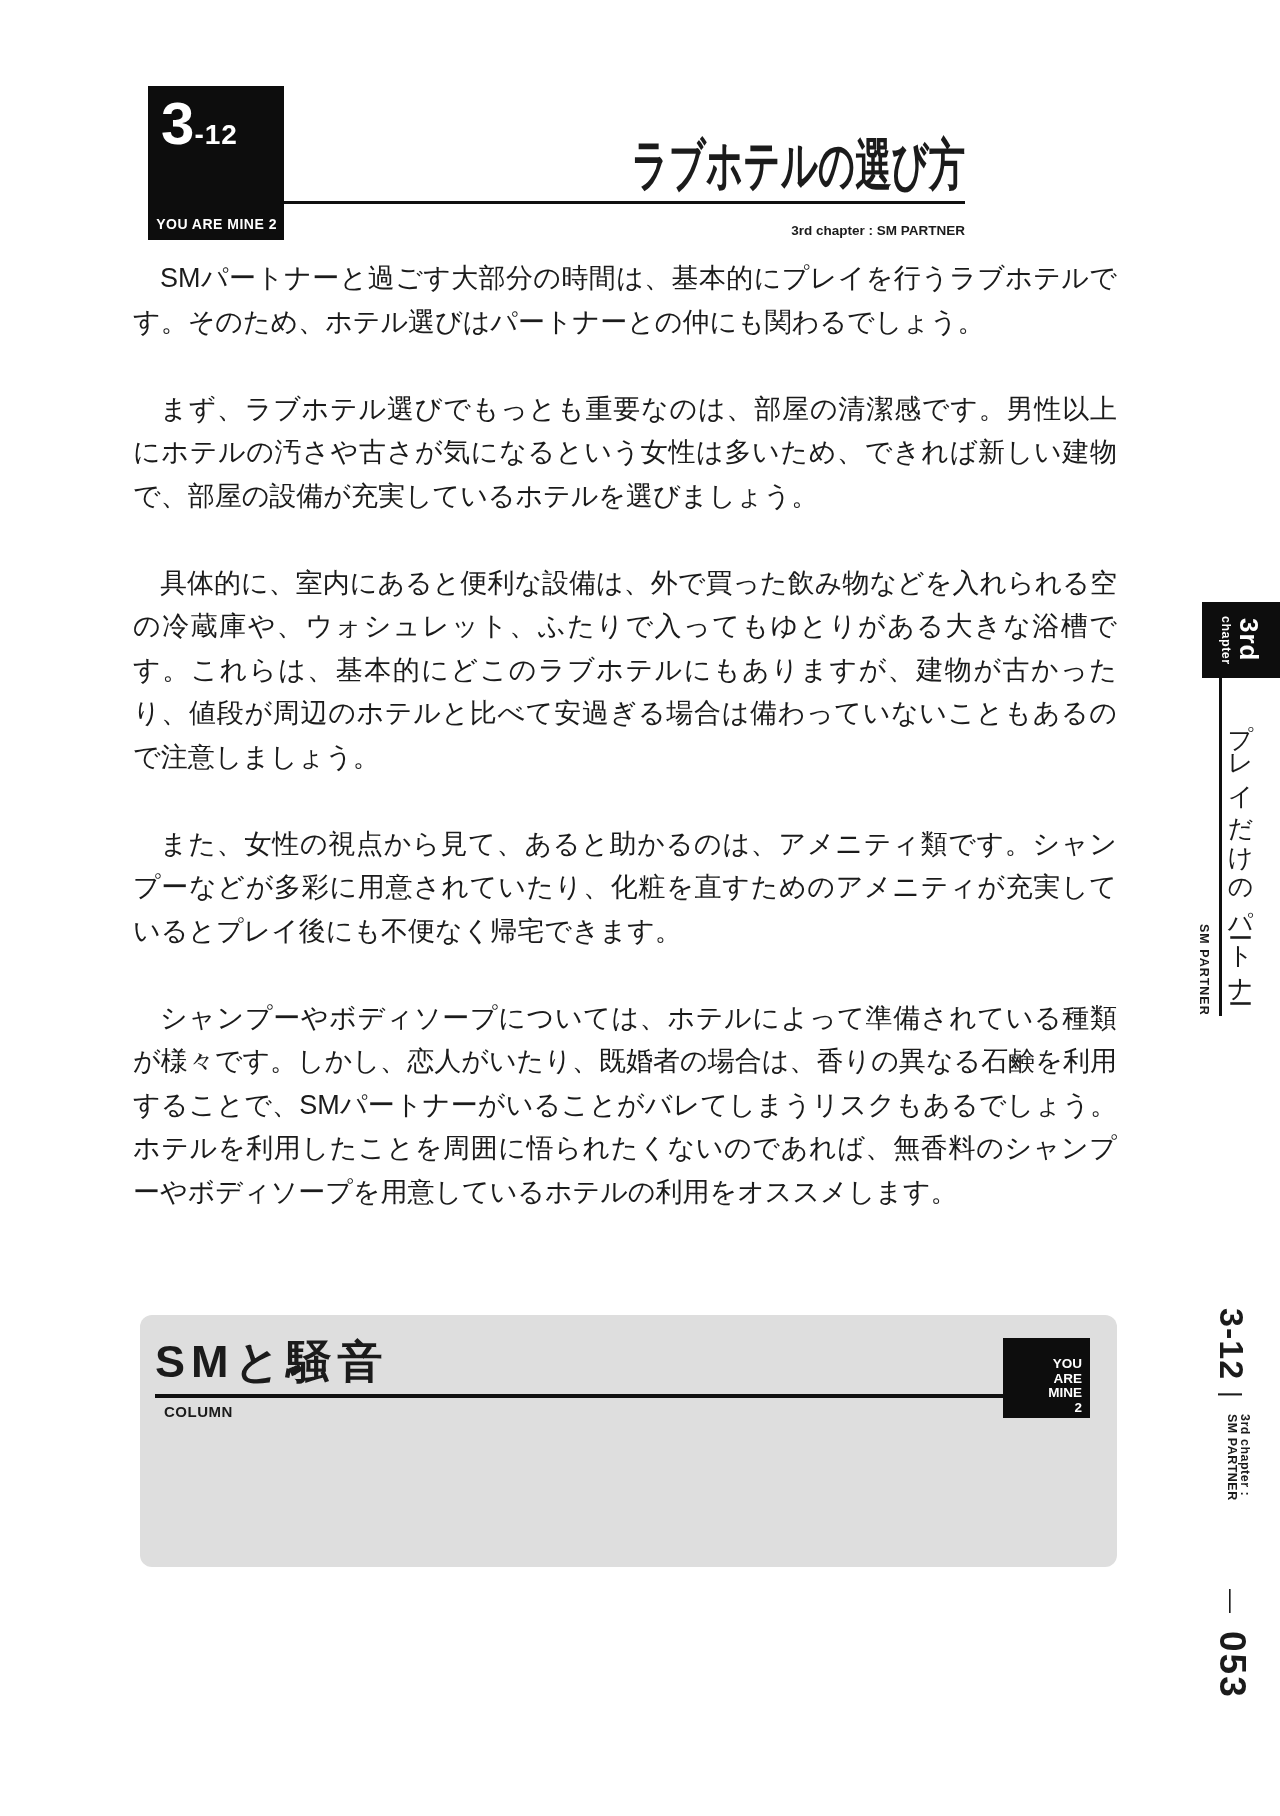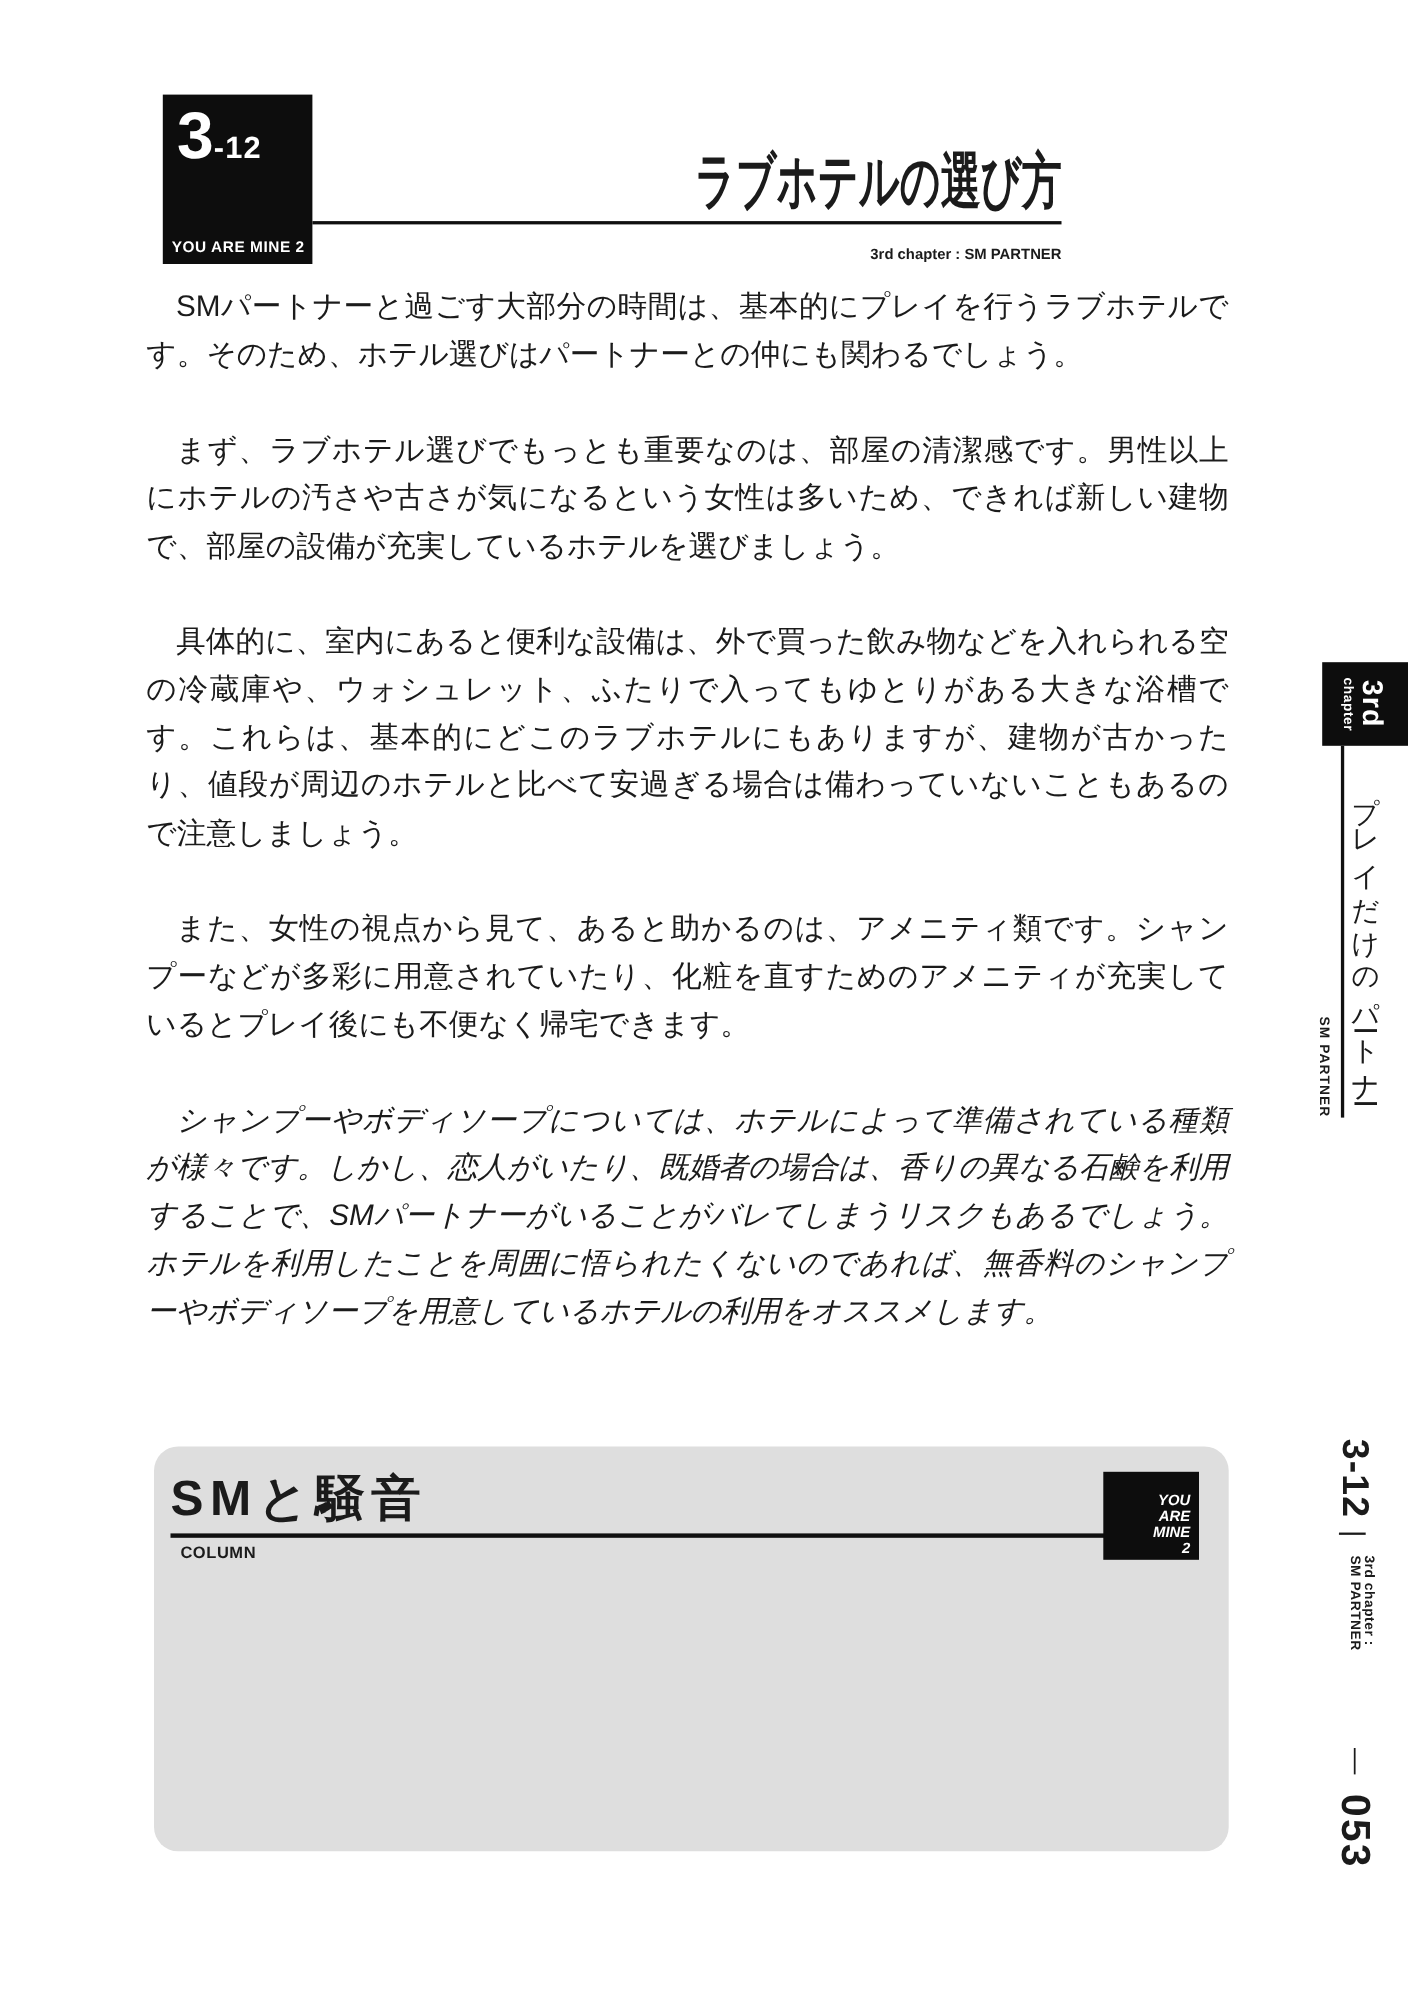--- a/index.html
+++ b/index.html
@@ -31,21 +31,21 @@
   }
   .page-subtitle { right:315px; top:223px; font-size:13.5px; font-weight:bold; white-space:nowrap; }
 
   
   .body-text {
     left:133px; top:257px; width:984px;
     font-size:27px; line-height:43.5px;
     text-align:justify;
   }
   .body-text p { margin:0 0 43.5px 0; text-indent:1em; }
-  .body-text p:last-child { margin-bottom:0;font-style:italic; }
+  .body-text p:last-child { margin-bottom:0; }
 
   
   .side-tab {
     left:1202px; top:602px; width:78px; height:76px;
     background:#0d0d0d; color:#ffffff;
     display:flex; align-items:center; justify-content:center;
   }
   .side-tab-inner { writing-mode:vertical-rl; text-align:center; }
   .side-tab-l1 { display:block; font-size:26px; font-weight:bold; letter-spacing:1px; }
   .side-tab-l2 { display:block; font-size:12.5px; font-weight:bold; letter-spacing:0.5px; }
@@ -57,31 +57,31 @@
     font-size:25px; letter-spacing:3px; white-space:nowrap;
   }
   .side-vsub {
     left:1197px; top:924px;
     writing-mode:vertical-rl;
     font-size:12.5px; font-weight:bold; letter-spacing:1px; white-space:nowrap;
   }
 
   
   .column-box {
-    left:140px; top:1315px; width:977px; height:368px;
-    background:#dedede; border-radius:22px;
+    left:140px; top:1315px; width:977px; height:252px;
+    background:#dedede; border-radius:12px;
   }
   .column-title { left:15px; top:20px; font-size:45px; font-weight:bold; letter-spacing:6px; line-height:1.2; white-space:nowrap; }
   .column-rule { left:15px; top:79px; width:850px; height:4px; background:#101010; }
   .column-label { left:24px; top:88px; font-size:15px; font-weight:bold; letter-spacing:0.5px; }
   .column-badge {
     left:863px; top:23px; width:87px; height:80px;
     background:#0d0d0d; color:#ffffff;
     box-sizing:border-box; padding:19px 8px 0 0;
-    text-align:right; font-size:13.5px; font-weight:bold; line-height:14.5px;font-style:italic;
+    text-align:right; font-size:13.5px; font-weight:bold; line-height:14.5px;
   }
   .column-badge span { display:block; }
   .column-text {
     left:35px; top:123px; width:912px;
     font-size:22.5px; line-height:32.5px; text-align:justify;
   }
   .column-text p { margin:0 0 32.5px 0; text-indent:1em; }
   .column-text p:last-child { margin-bottom:0; }
 
   

